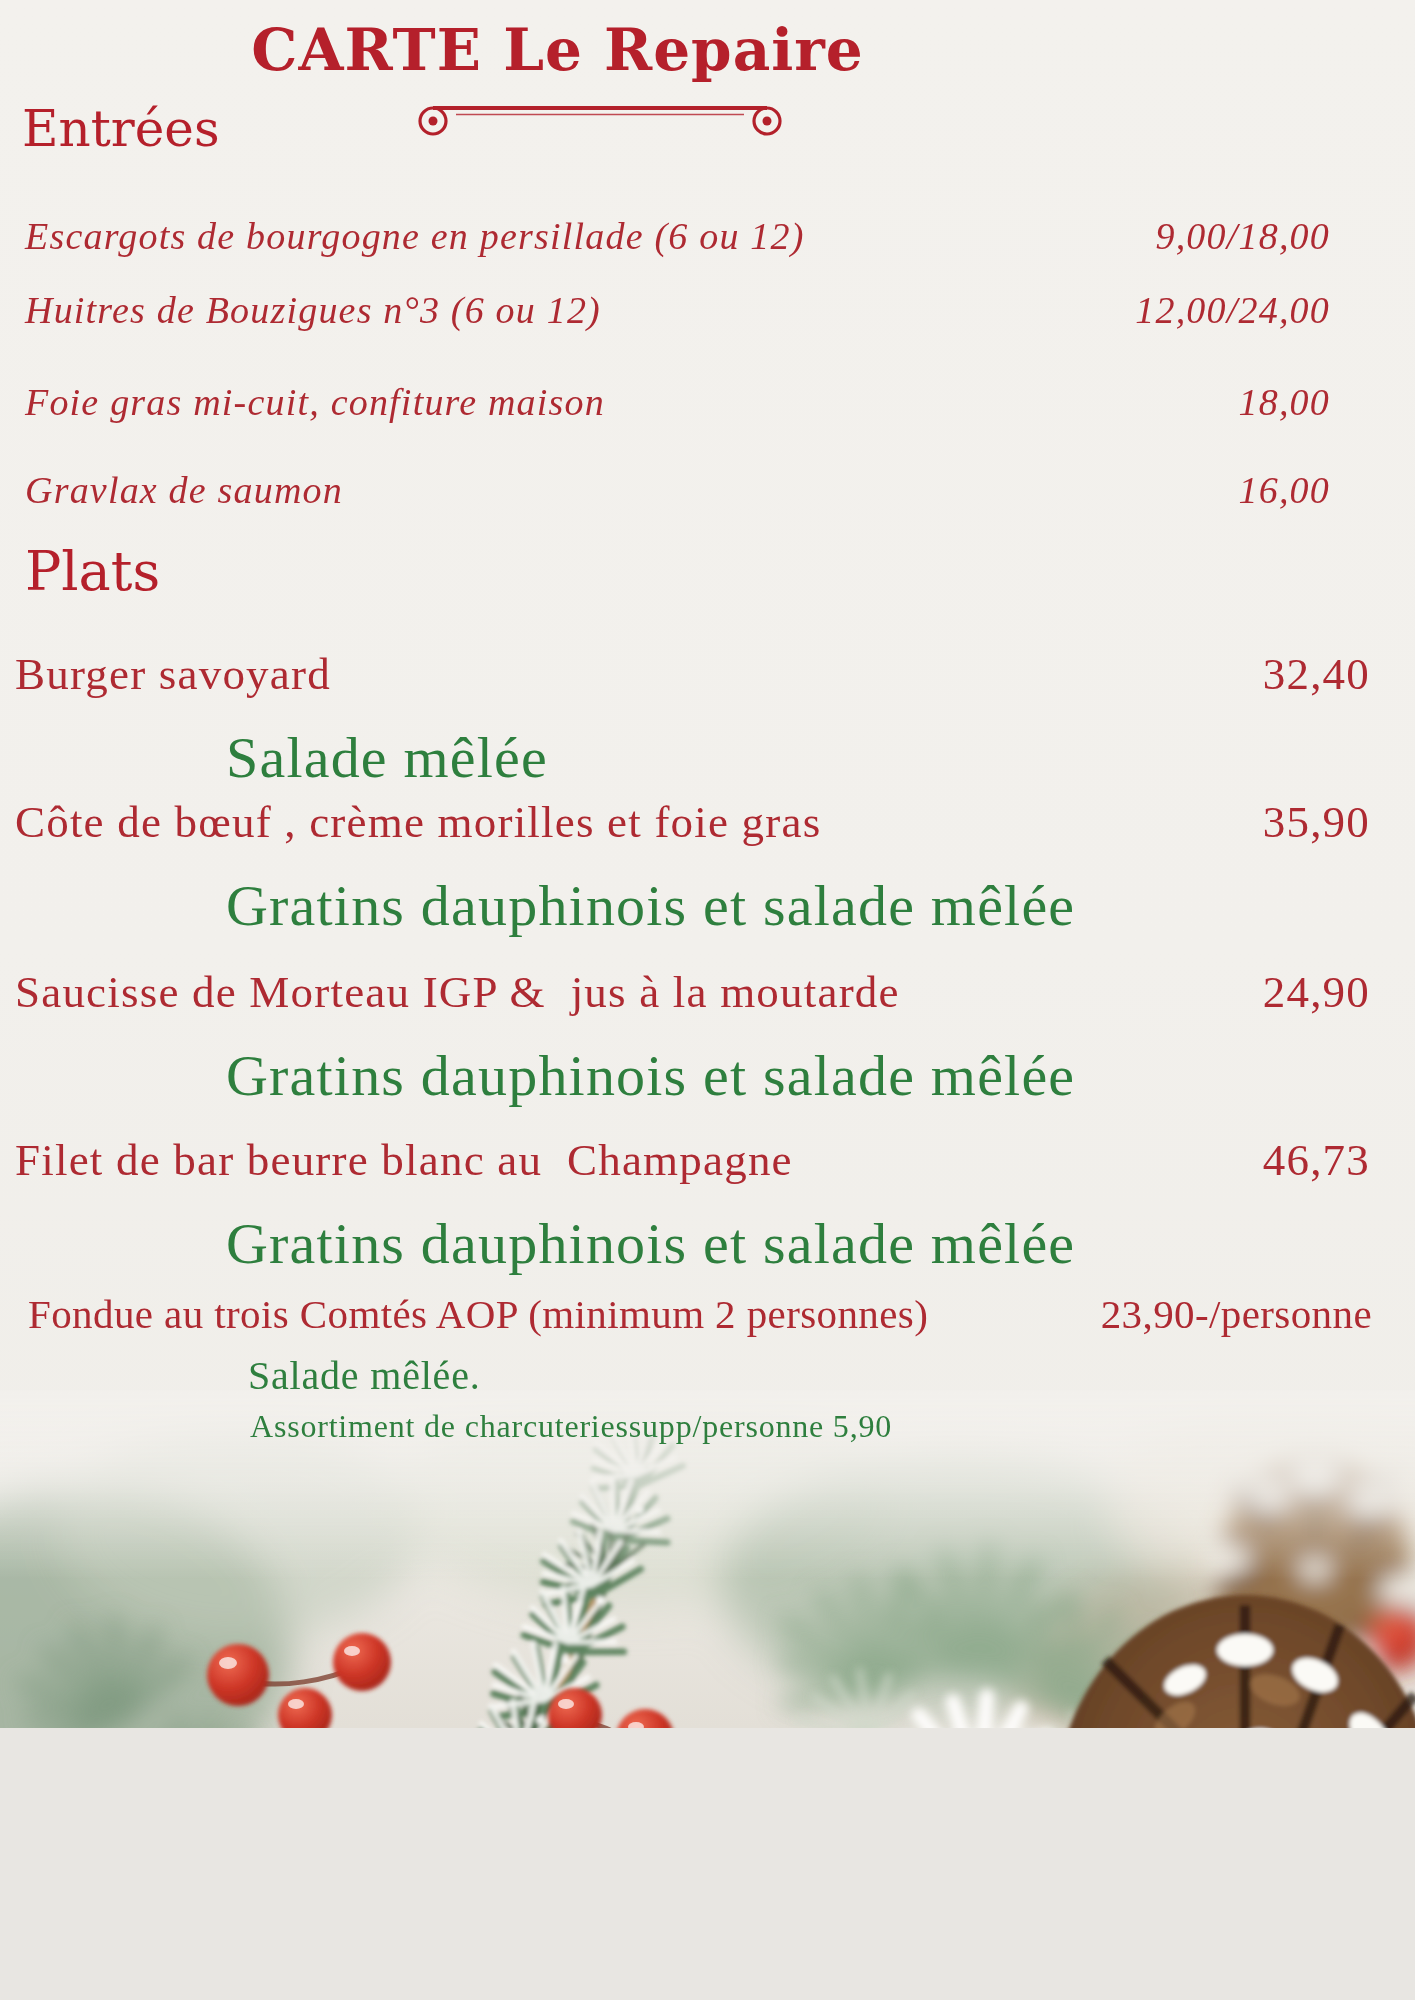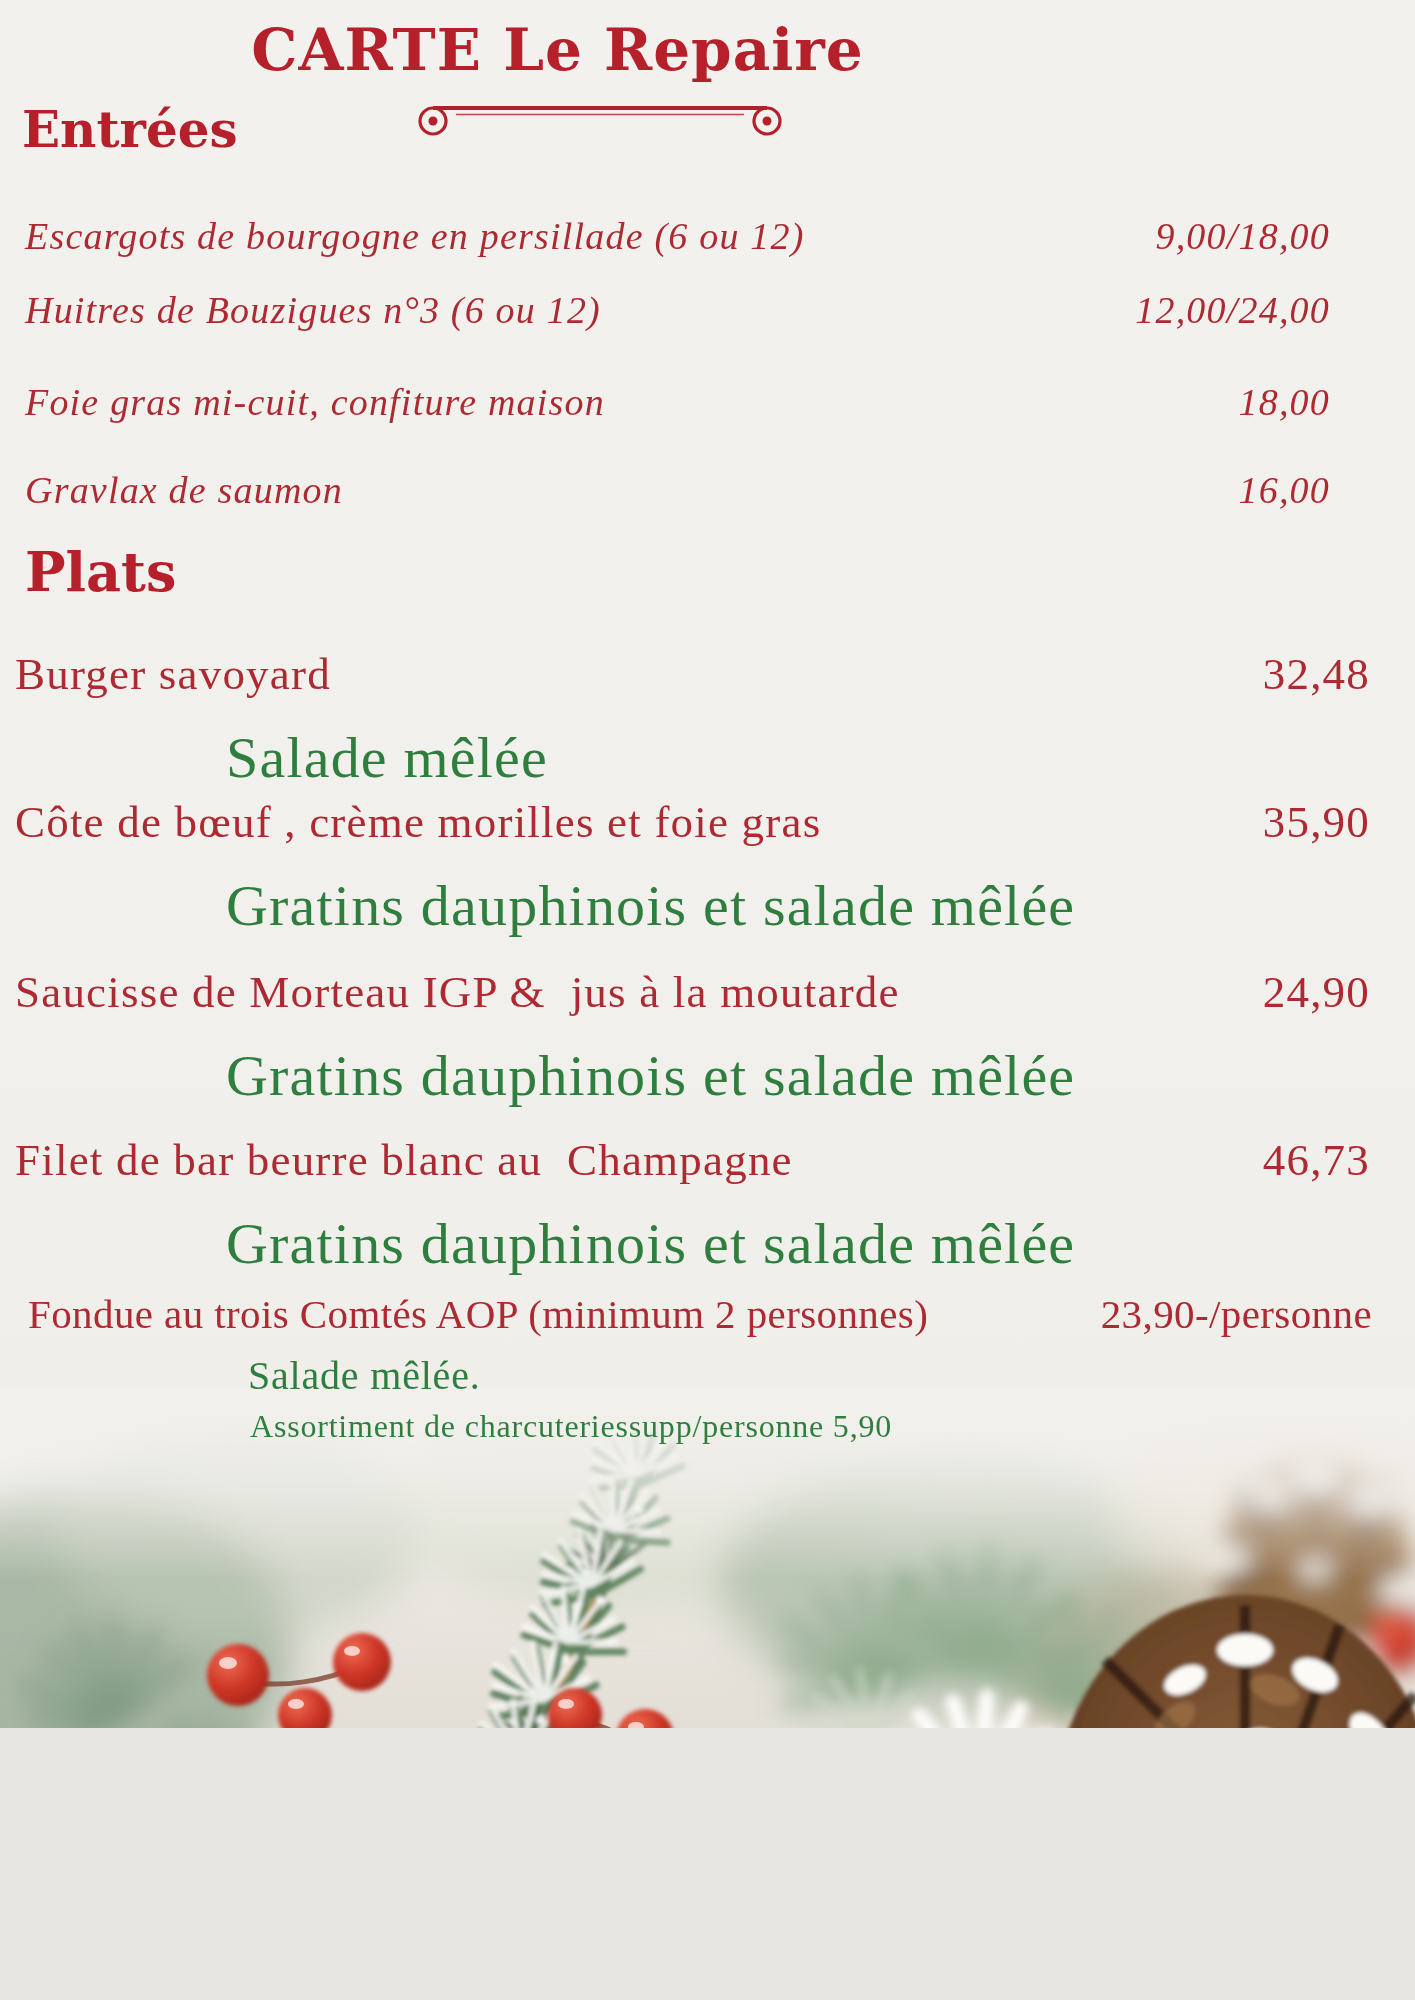--- a/index.html
+++ b/index.html
@@ -11,21 +11,21 @@
   .page *{box-sizing:border-box;}
   
   .title{
     position:absolute;top:16px;left:0;width:1115px;margin:0;text-align:center;
     font-family:"DejaVu Serif",serif;font-weight:700;font-size:58px;
     color:#b5202b;letter-spacing:1px;z-index:1;
   }
   .flourish{position:absolute;left:416px;top:96px;z-index:1;}
   
   .sect{
-    position:absolute;margin:0;font-family:"DejaVu Serif",serif;font-weight:700;
+    position:absolute;margin:0;font-family:"DejaVu Serif",serif;font-weight:400;
     color:#b5202b;z-index:1;
   }
   #h-entrees{left:22px;top:100px;font-size:50px;}
   #h-plats{left:25px;top:540px;font-size:54px;}
   
   .row{
     position:absolute;display:flex;justify-content:space-between;align-items:baseline;
     color:#ae2a32;z-index:1;white-space:pre;
   }
   .e-row{left:25px;width:1305px;font-size:38px;letter-spacing:1.2px;font-style:italic;}
@@ -291,21 +291,21 @@
   </div>
   <div class="row e-row" style="top:468px">
     <span>Gravlax de saumon</span>
     <span class="price">16,00</span>
   </div>
 
   <h2 class="sect" id="h-plats">Plats</h2>
 
   <div class="row p-row" style="top:648px">
     <span>Burger savoyard</span>
-    <span class="price">32,48</span>
+    <span class="price">32,40</span>
   </div>
   <div class="garnish" style="top:724px">Salade mêlée</div>
 
   <div class="row p-row" style="top:796px">
     <span>Côte de bœuf , crème morilles et foie gras</span>
     <span class="price">35,90</span>
   </div>
   <div class="garnish" style="top:872px">Gratins dauphinois et salade mêlée</div>
 
   <div class="row p-row" style="top:966px">

